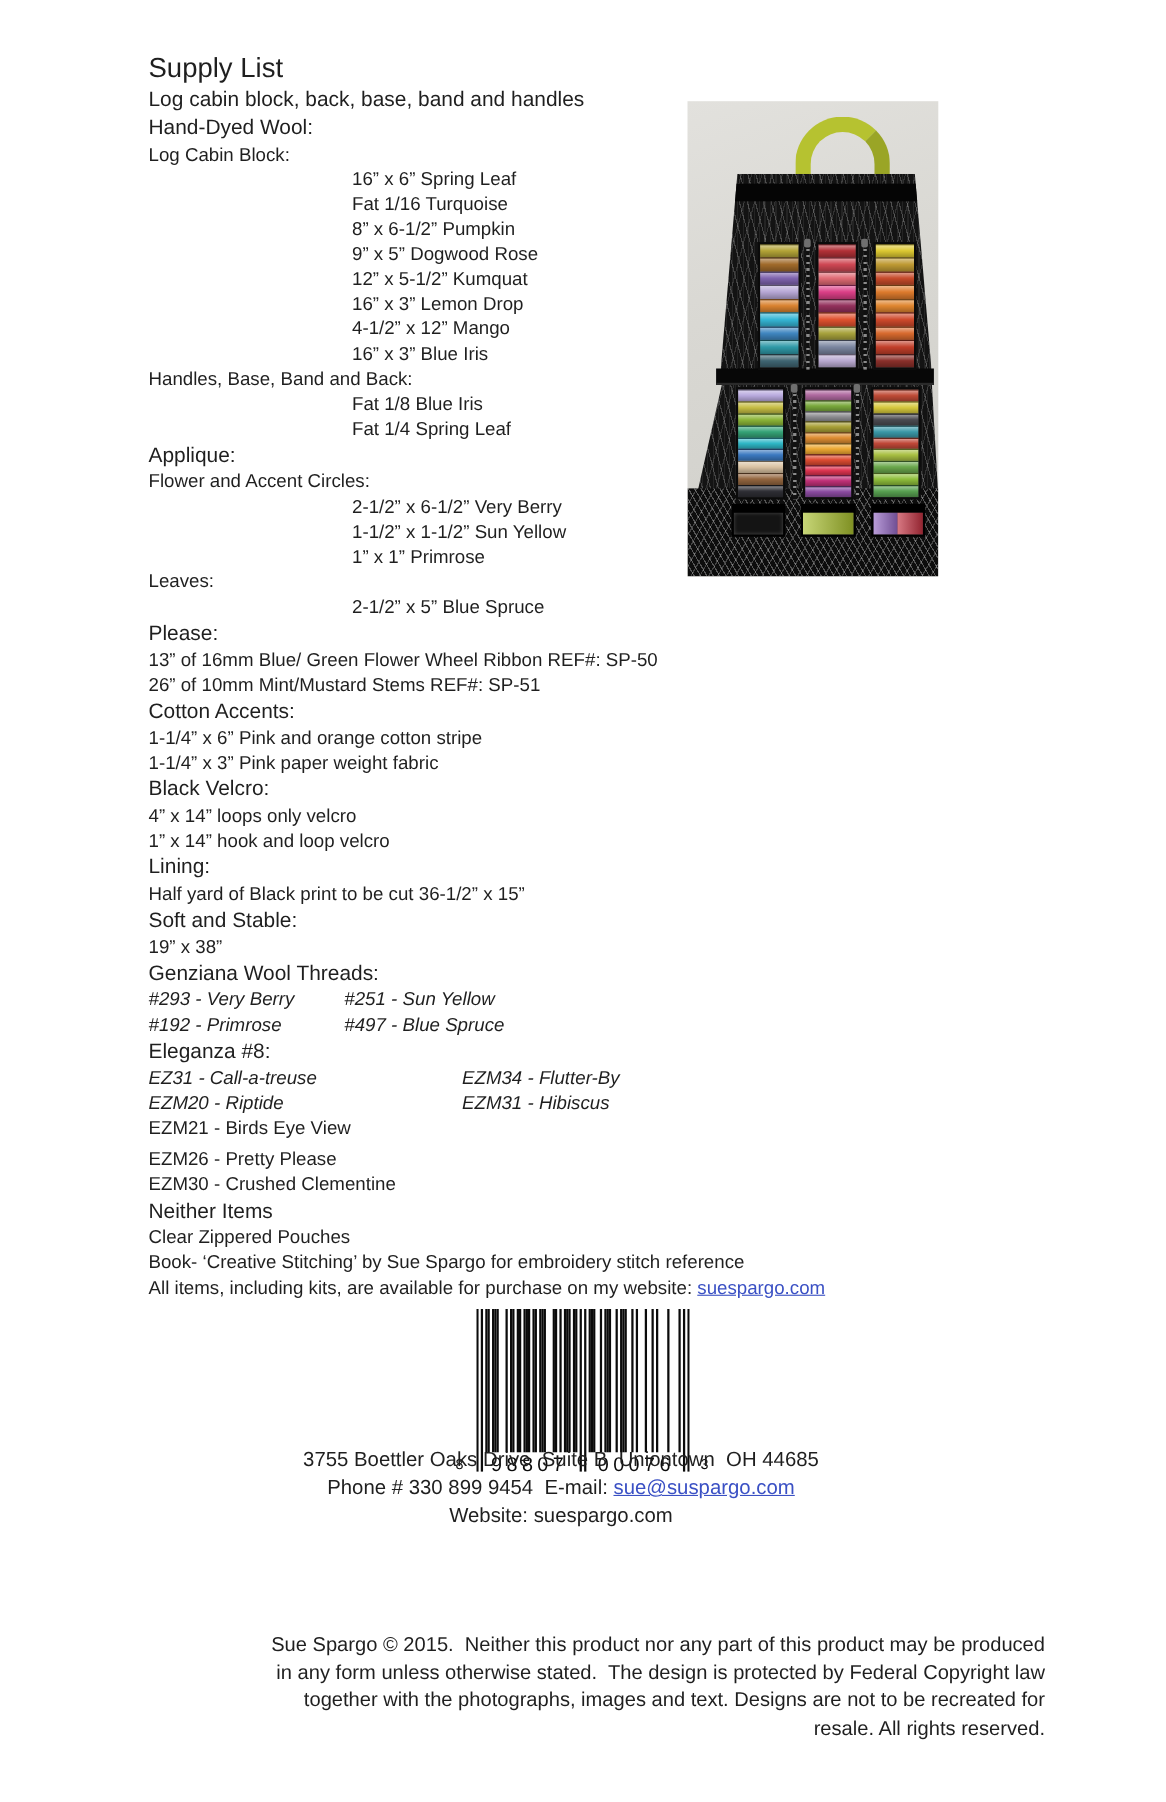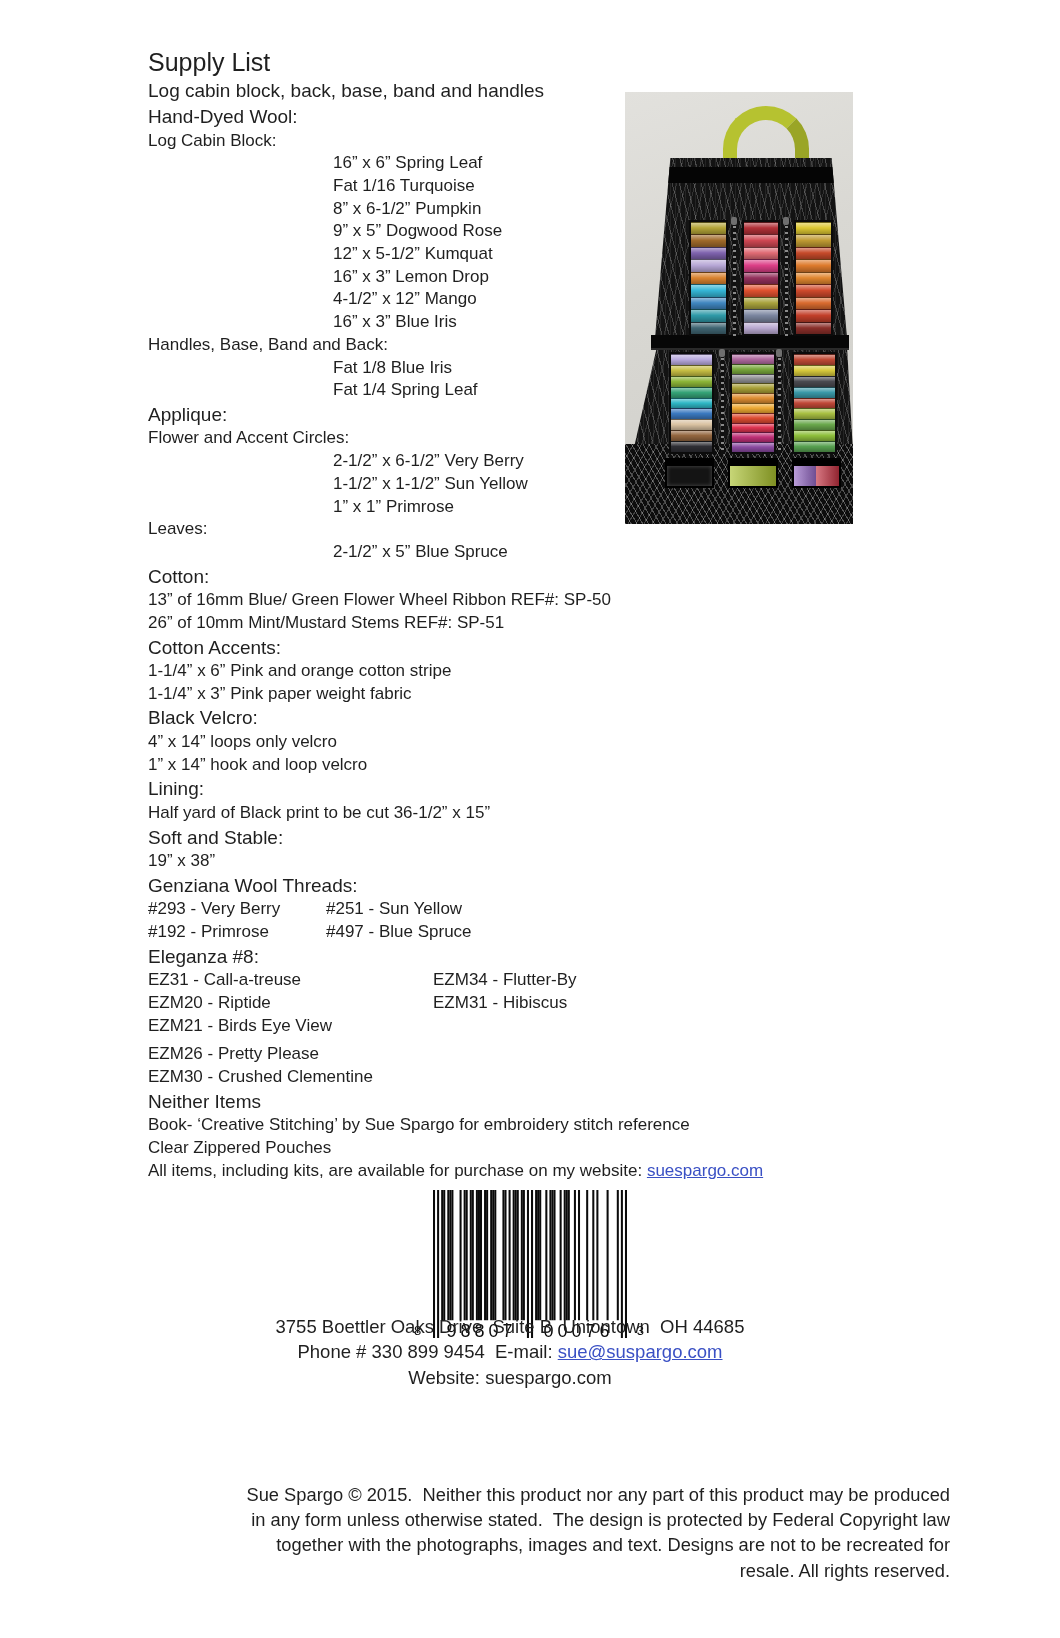--- a/index.html
+++ b/index.html
@@ -8,29 +8,29 @@
     width:1060px; height:1638px;
     background:#ffffff;
     font-family:"Liberation Sans", sans-serif;
     color:#1f1f1f;
     position:relative;
     overflow:hidden;
   }
   .page { position:absolute; inset:0; }
 
   
-  .content { position:absolute; left:148px; top:47px; width:700px; }
+  .content { position:absolute; left:135px; top:47px; width:700px; }
   .title   { font-size:25px; line-height:31px; white-space:pre-wrap; }
   .intro   { font-size:19px; line-height:26px; white-space:pre-wrap; }
   .line    { font-size:17px; line-height:22.7px; white-space:pre-wrap; }
   .line.head { font-size:19px; line-height:25.5px; }
   .ind1 { }
   .ind2 { margin-left:185px; }
   .gap  { margin-top:6px; }
-  .col  { display:inline-block; }
+  .col  { display:inline-block;font-style:italic; }
   .avail { font-size:17px; line-height:22.7px; white-space:pre-wrap; }
   .link { color:#3a50c4; text-decoration:underline; cursor:pointer; }
 
   
   .photo {
     position:absolute; left:625px; top:92px; width:228px; height:432px;
     background:linear-gradient(160deg,#e2e1dd 0%,#d9d8d3 40%,#cfcec9 100%);
     overflow:hidden;
   }
   .handle {
@@ -129,21 +129,21 @@
         <div class="line ind1">Handles, Base, Band and Back:</div>
         <div class="line ind2">Fat 1/8 Blue Iris</div>
         <div class="line ind2">Fat 1/4 Spring Leaf</div>
         <div class="line ind0 head">Applique:</div>
         <div class="line ind1">Flower and Accent Circles:</div>
         <div class="line ind2">2-1/2” x 6-1/2” Very Berry</div>
         <div class="line ind2">1-1/2” x 1-1/2” Sun Yellow</div>
         <div class="line ind2">1” x 1” Primrose</div>
         <div class="line ind1">Leaves:</div>
         <div class="line ind2">2-1/2” x 5” Blue Spruce</div>
-        <div class="line ind0 head">Cotton:</div>
+        <div class="line ind0 head">Please:</div>
         <div class="line ind1">13” of 16mm Blue/ Green Flower Wheel Ribbon REF#: SP-50</div>
         <div class="line ind1">26” of 10mm Mint/Mustard Stems REF#: SP-51</div>
         <div class="line ind0 head">Cotton Accents:</div>
         <div class="line ind1">1-1/4” x 6” Pink and orange cotton stripe</div>
         <div class="line ind1">1-1/4” x 3” Pink paper weight fabric</div>
         <div class="line ind0 head">Black Velcro:</div>
         <div class="line ind1">4” x 14” loops only velcro</div>
         <div class="line ind1">1” x 14” hook and loop velcro</div>
         <div class="line ind0 head">Lining:</div>
         <div class="line ind1">Half yard of Black print to be cut 36-1/2” x 15”</div>
@@ -152,22 +152,22 @@
         <div class="line ind0 head">Genziana Wool Threads:</div>
         <div class="line ind1"><span class="col" style="width: 178px;">#293 - Very Berry</span><span class="col">#251 - Sun Yellow</span></div>
         <div class="line ind1"><span class="col" style="width: 178px;">#192 - Primrose</span><span class="col">#497 - Blue Spruce</span></div>
         <div class="line ind0 head">Eleganza #8:</div>
         <div class="line ind1"><span class="col" style="width: 285px;">EZ31 - Call-a-treuse</span><span class="col">EZM34 - Flutter-By</span></div>
         <div class="line ind1"><span class="col" style="width: 285px;">EZM20 - Riptide</span><span class="col">EZM31 - Hibiscus</span></div>
         <div class="line ind1">EZM21 - Birds Eye View</div>
         <div class="line ind1 gap">EZM26 - Pretty Please</div>
         <div class="line ind1">EZM30 - Crushed Clementine</div>
         <div class="line ind0 head">Neither Items</div>
+        <div class="line ind1">Clear Zippered Pouches</div>
         <div class="line ind1">Book- ‘Creative Stitching’ by Sue Spargo for embroidery stitch reference</div>
-        <div class="line ind1">Clear Zippered Pouches</div>
       </div>
     <div class="avail"><span>All items, including kits, are available for purchase on my website: </span><a class="link">suespargo.com</a></div>
   </div>
 
   <div class="photo" title="Black and white fabric thread organizer case with chartreuse handle holding columns of colorful hand-dyed thread spools">
     <div class="handle"></div>
     <div class="case-top fabric">
       <div class="velcro"></div>
     </div>
     <div class="case-bottom fabric"></div>

